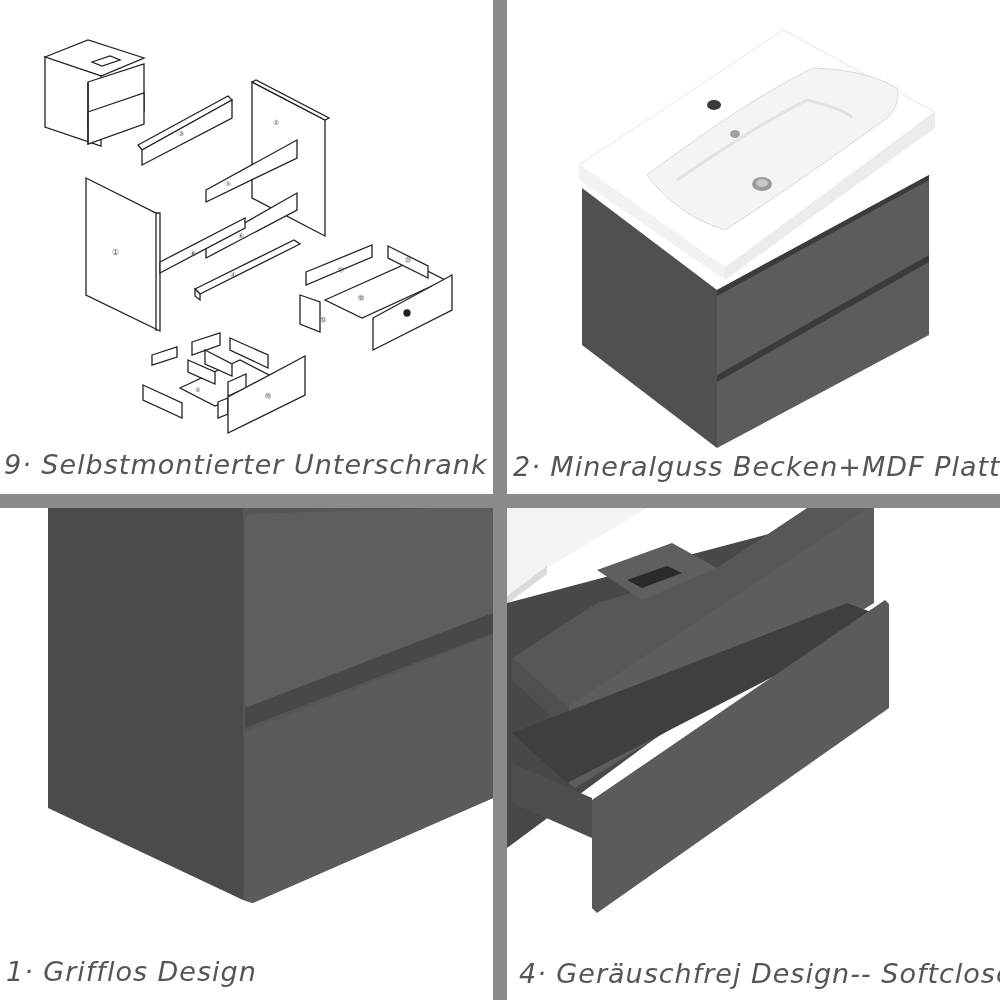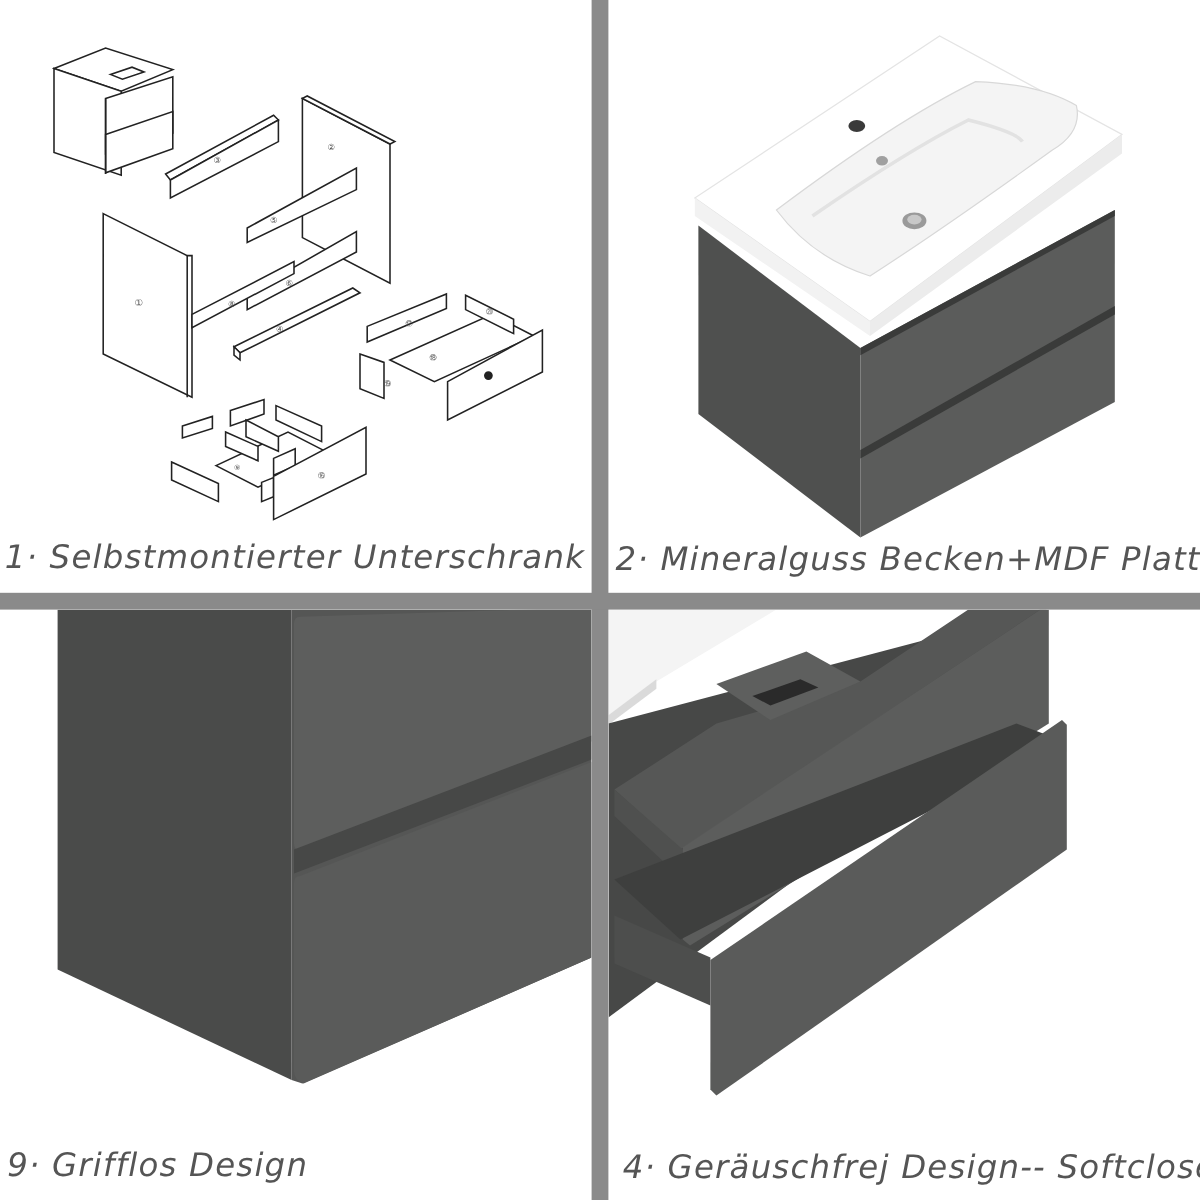--- a/index.html
+++ b/index.html
@@ -67,21 +67,21 @@
         <polygon points="230,338 268,355 268,368 230,350"></polygon>
         <polygon points="188,360 215,372 215,384 188,372"></polygon>
         <polygon points="205,350 232,364 232,376 205,364"></polygon>
         <polygon points="228,382 246,374 246,388 228,396"></polygon>
         <polygon points="218,402 228,398 228,414 218,418"></polygon>
         <polygon points="228,397 305,356 305,395 228,433"></polygon>
         <text x="265" y="398" font-size="6" fill="#555" stroke="none">⑯</text>
         <text x="195" y="392" font-size="6" fill="#555" stroke="none">⑨</text>
       </g>
     </svg>
-    <div class="caption" style="left:4px;top:451px;">1· Selbstmontierter Unterschrank</div>
+    <div class="caption" style="left:4px;top:451px;">9· Selbstmontierter Unterschrank</div>
   </div>
 
   <div class="panel" style="left:507px;top:0;width:493px;height:494px;">
     <svg width="493" height="450" viewBox="0 0 493 450">
 
       <polygon points="75,188 210,290 210,448 75,345" fill="#4f504f"></polygon>
 
       <polygon points="210,290 422,175 422,335 210,448" fill="#5b5c5b"></polygon>
 
       <polygon points="210,290 422,175 422,180 210,296" fill="#3a3b3a"></polygon>
@@ -106,21 +106,21 @@
     <svg width="493" height="430" viewBox="0 0 493 430">
       <polygon points="48,0 243,0 243,392 48,300" fill="#4a4b4a"></polygon>
       <polygon points="243,0 493,0 493,290 252,395 243,392" fill="#555655"></polygon>
 
       <path d="M250,6 L493,-2 L493,110 L252,200 Q245,202 245,195 L245,12 Q245,6 250,6 Z" fill="#5d5e5d"></path>
 
       <polygon points="245,200 493,105 493,125 245,220" fill="#474847"></polygon>
 
       <path d="M250,222 L493,127 L493,290 L253,395 Q245,392 245,385 L245,228 Q245,222 250,222 Z" fill="#5a5b5a"></path>
     </svg>
-    <div class="caption" style="left:6px;top:450px;">9· Grifflos Design</div>
+    <div class="caption" style="left:6px;top:450px;">1· Grifflos Design</div>
   </div>
 
   <div class="panel" style="left:507px;top:508px;width:493px;height:492px;">
     <svg width="493" height="410" viewBox="0 0 493 410">
 
       <polygon points="0,0 140,0 40,60 0,90" fill="#f4f4f4"></polygon>
       <polygon points="0,88 40,58 40,66 0,96" fill="#dadada"></polygon>
 
       <polygon points="0,95 360,0 365,0 365,70 0,340" fill="#474847"></polygon>
 

